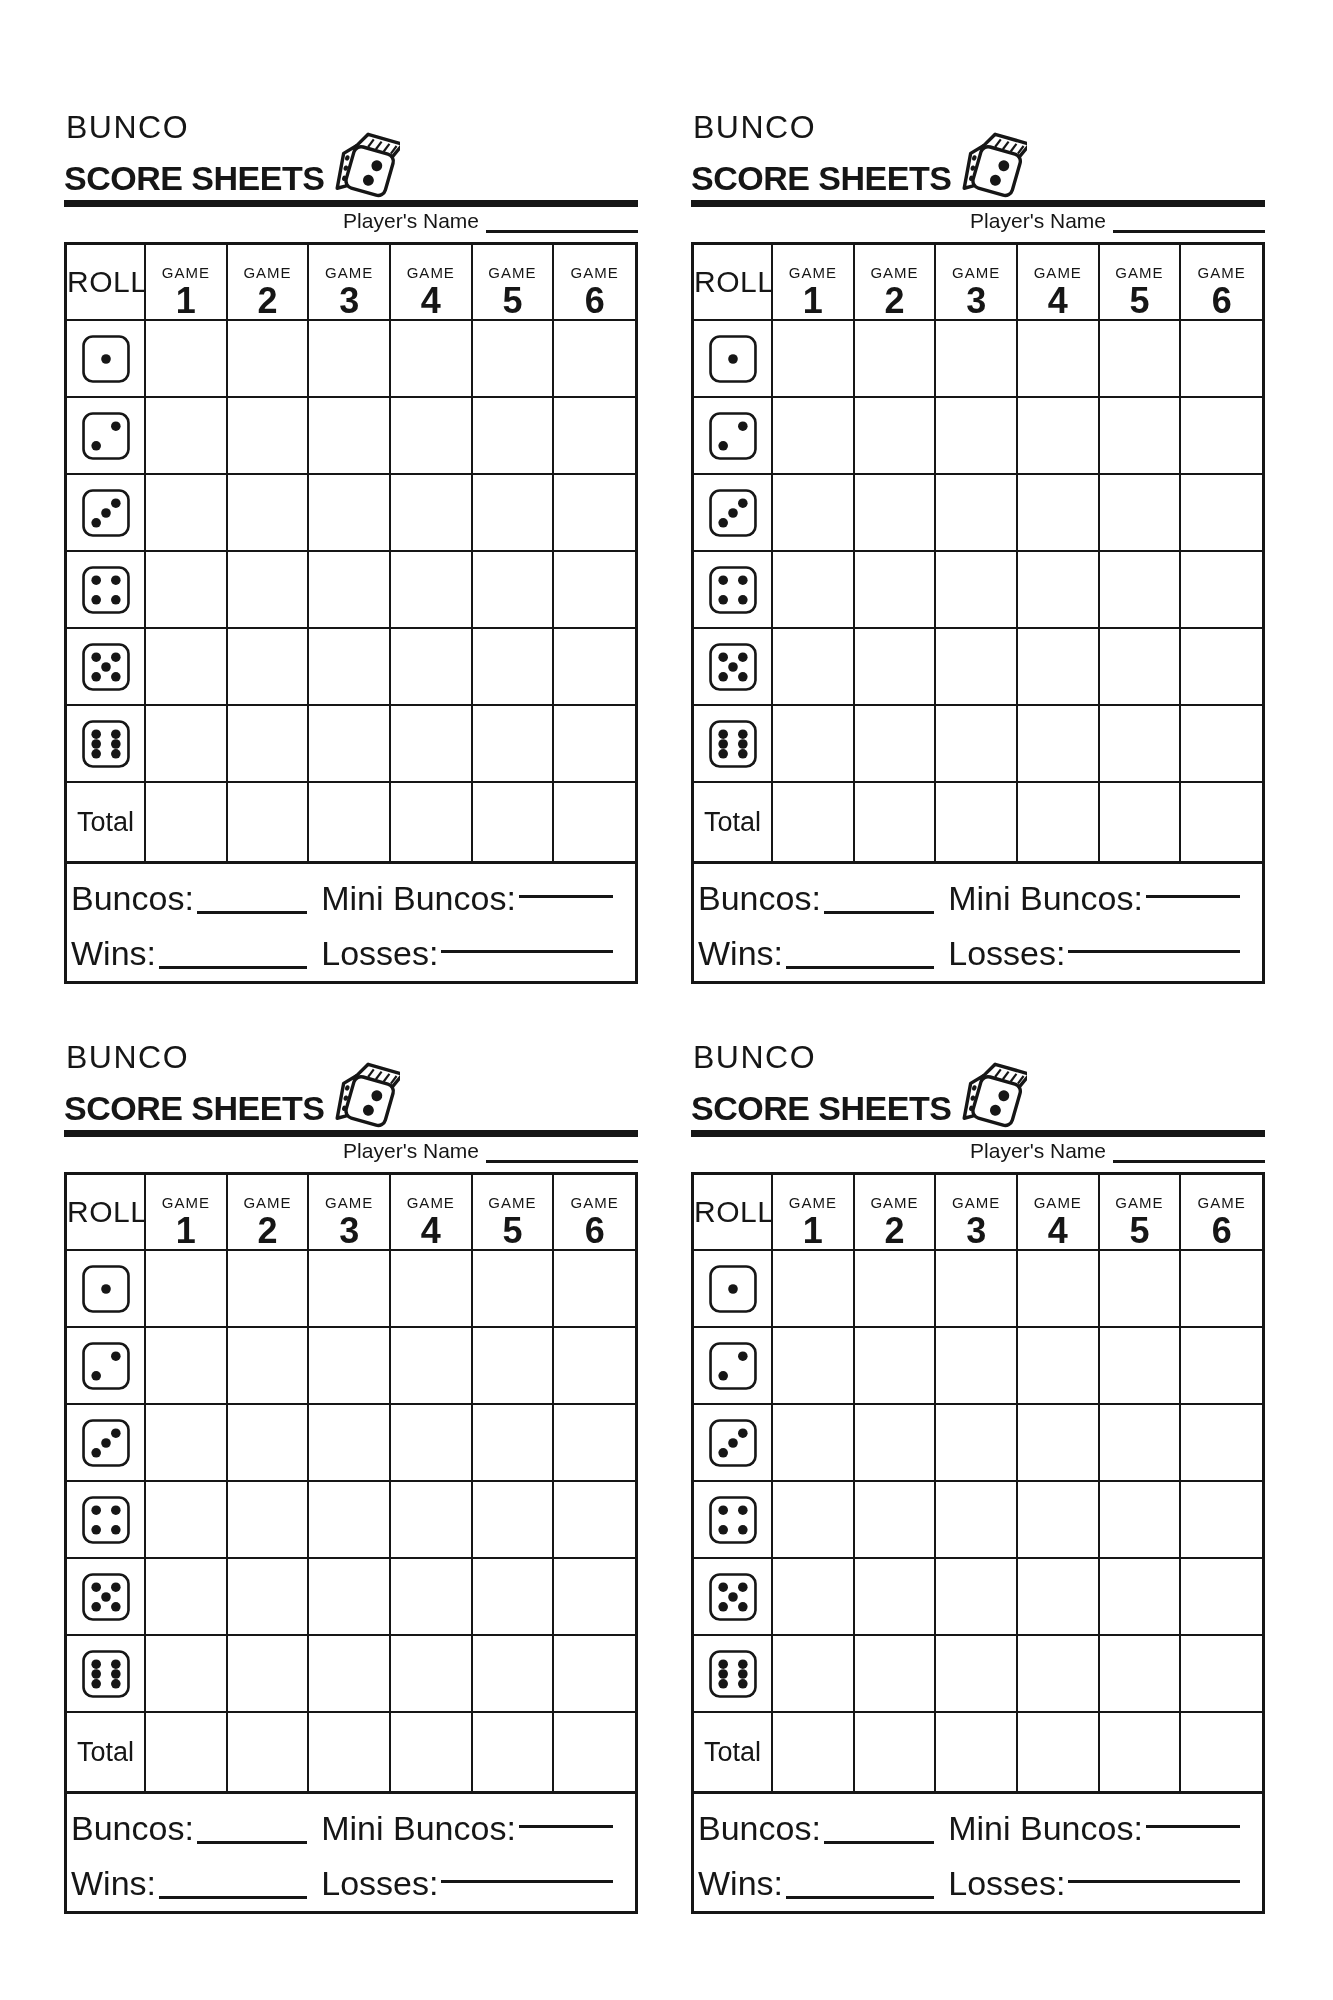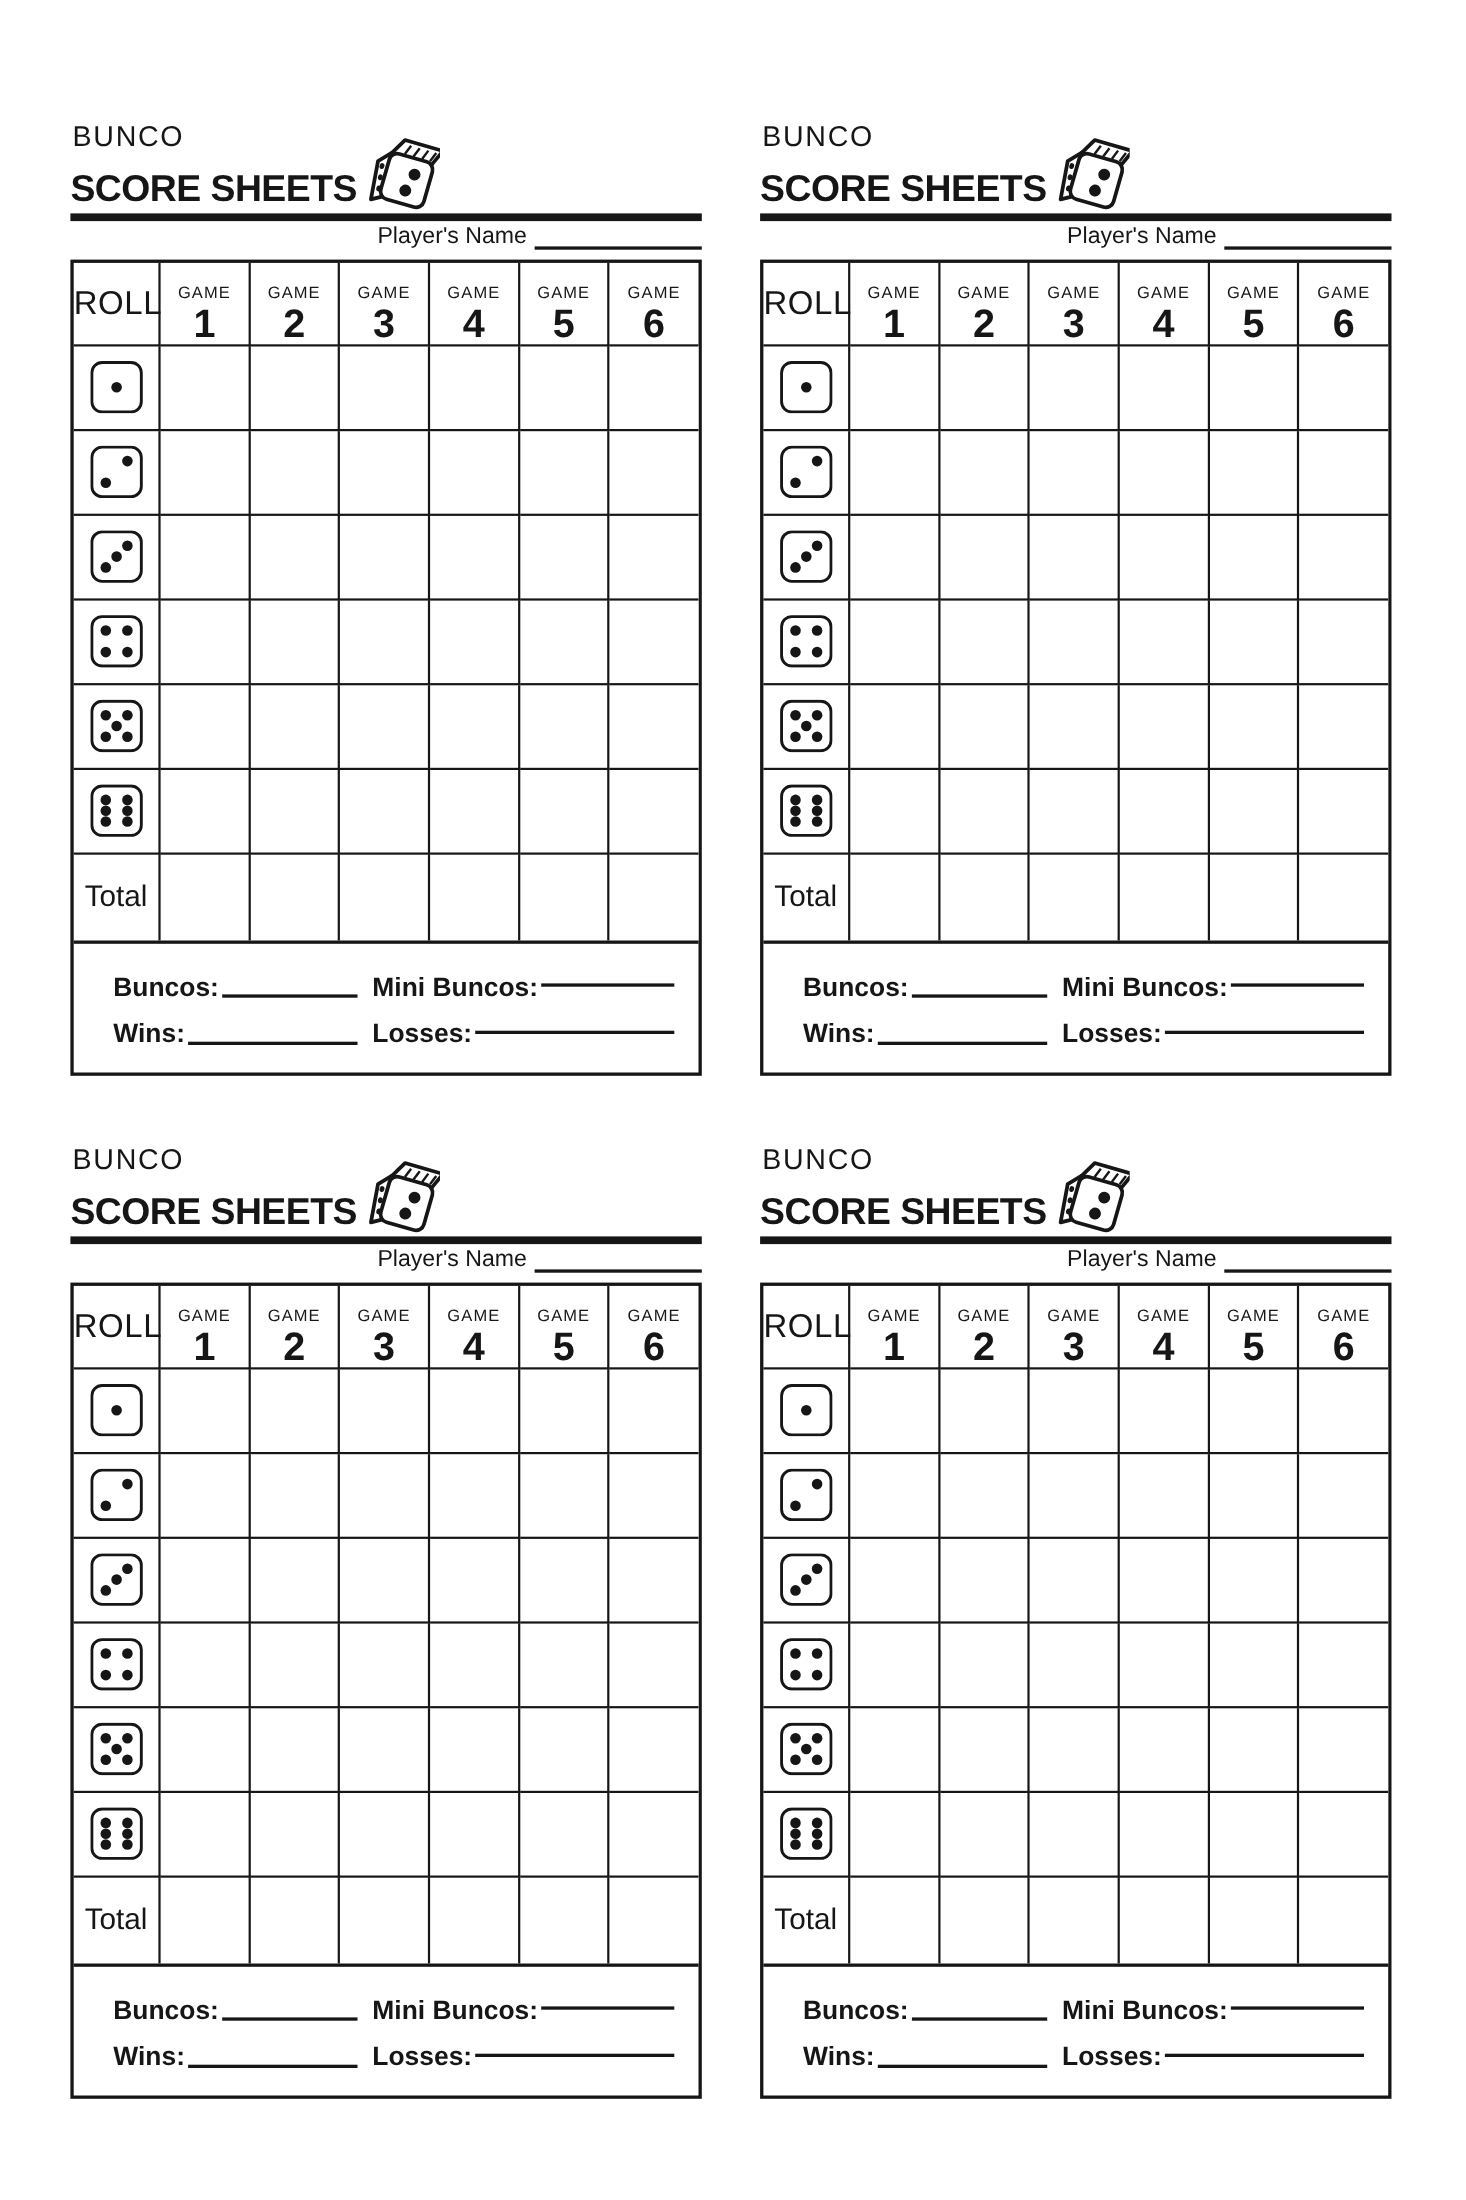--- a/index.html
+++ b/index.html
@@ -16,21 +16,21 @@
   }
   #sheets-grid{position:absolute;inset:0;}
   .sheet{position:absolute;width:574px;}
   .sheet.pos-tl{left:64px;top:110px;}
   .sheet.pos-tr{left:691px;top:110px;}
   .sheet.pos-bl{left:64px;top:1040px;}
   .sheet.pos-br{left:691px;top:1040px;}
 
   
   .brand{
-    font-size:26px;font-weight:400;letter-spacing:1.5px;
+    font-size:32px;font-weight:400;letter-spacing:1.5px;
     line-height:1.1;padding-left:2px;
   }
   .title-line{
     display:flex;align-items:flex-end;
     position:relative;z-index:2;
     height:50px;
   }
   .title{
     font-size:34px;font-weight:800;letter-spacing:-0.5px;
     line-height:1;white-space:nowrap;
@@ -79,23 +79,23 @@
   .total-row{height:79px;}
   .total-cell{
     font-size:27px;font-weight:300;
     text-align:center;vertical-align:middle;
   }
 
   
   .sheet-footer{
     border-top:3px solid var(--ink);
     height:120px;
-    padding:6px 20px 0 36px;
+    padding:6px 20px 0 4px;
     display:flex;flex-direction:column;justify-content:center;gap:14px;
-    font-size:24px;font-weight:700;
+    font-size:34px;font-weight:400;
   }
   .blank-row{display:flex;align-items:flex-end;}
   .seg1{flex:0 0 46%;display:flex;align-items:flex-end;}
   .seg2{flex:1;display:flex;align-items:center;}
   .blank-label{white-space:nowrap;line-height:1.2;}
   .fill-line{
     flex:1;height:4px;margin:0 14px 5px 3px;
     border-bottom:3px solid var(--ink);
   }
   .seg2 .fill-line{margin-right:2px;}

